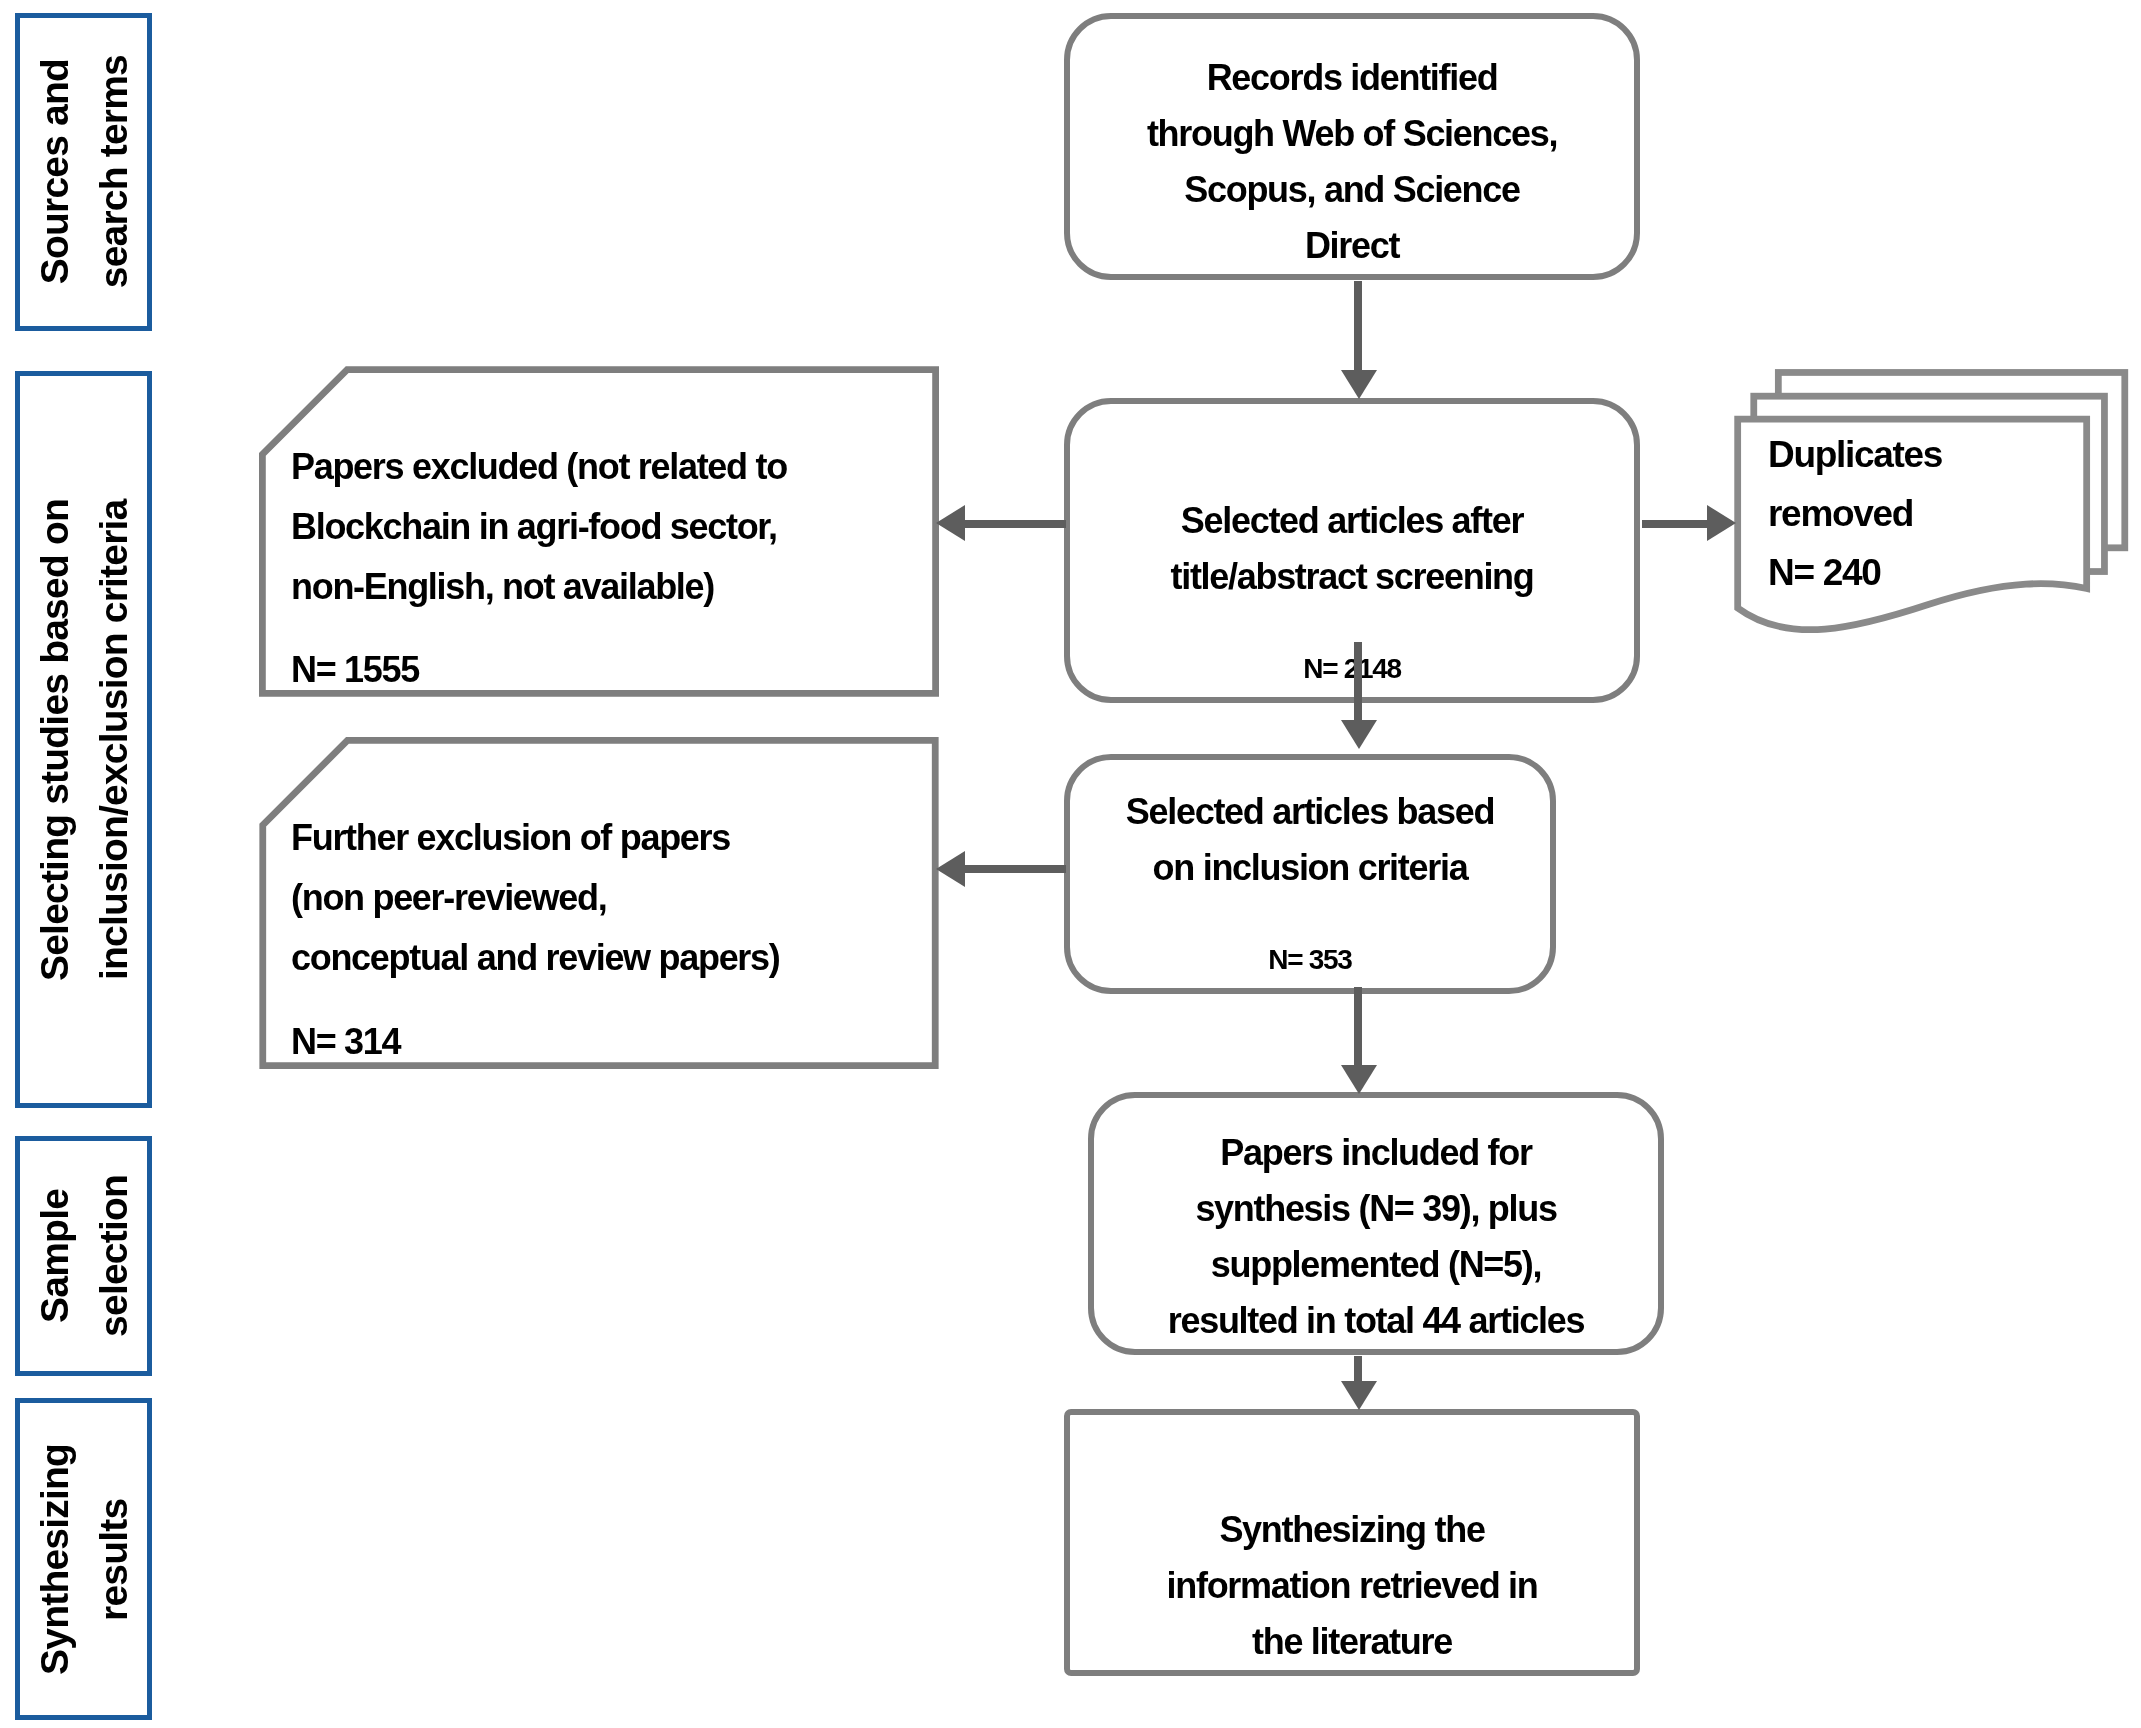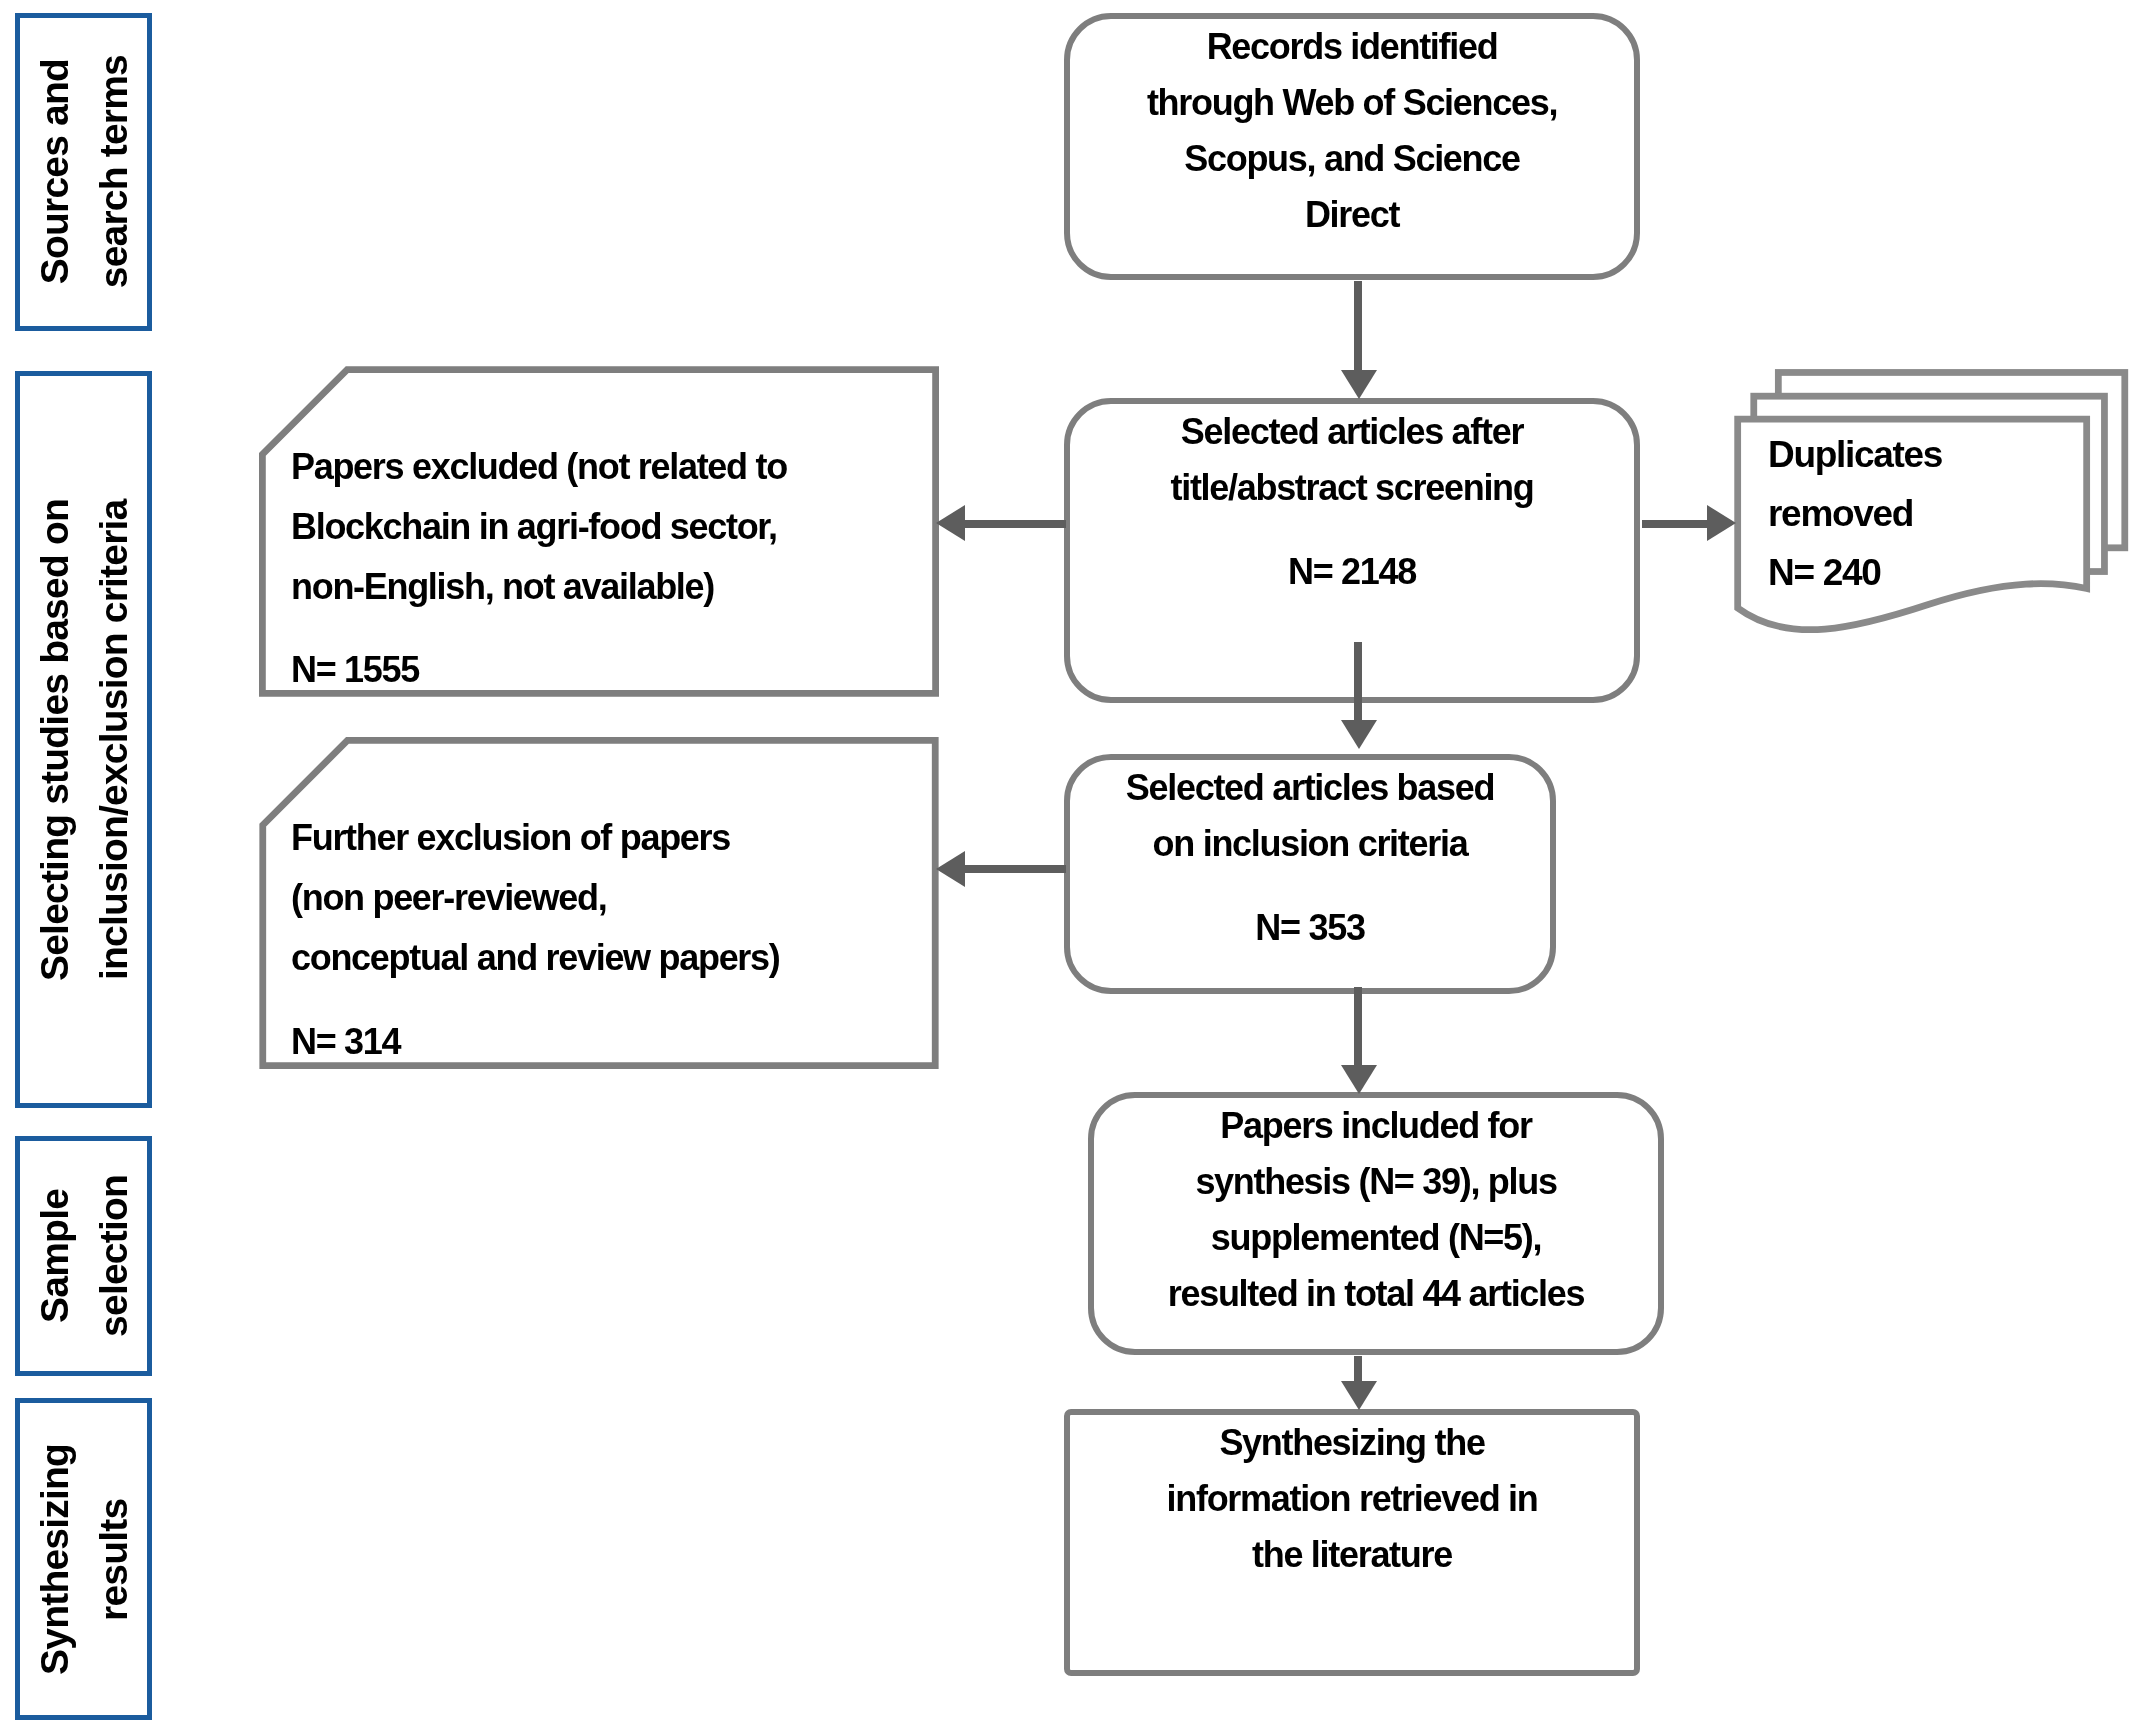--- a/index.html
+++ b/index.html
@@ -6,25 +6,25 @@
   .canvas{
     position:relative;width:2142px;height:1729px;background:#ffffff;
     font-family:"Liberation Sans",sans-serif;font-weight:bold;color:#000;
     overflow:hidden;
   }
   .abs{position:absolute;box-sizing:border-box;}
 
   
   .rounded{
     border:6px solid #7e7e7e;border-radius:47px;background:#fff;
-    display:flex;flex-direction:column;align-items:center;justify-content:flex-start;
+    display:flex;flex-direction:column;align-items:center;justify-content:flex-end;
     text-align:center;
   }
   .btext{white-space:pre-line;font-size:36px;line-height:56px;letter-spacing:-1.3px;}
-  .nline{font-size:36px;line-height:56px;letter-spacing:-1.3px;margin-top:28px;}
+  .nline{font-size:28px;line-height:56px;letter-spacing:-1.3px;margin-top:36px;}
 
   
   .notched{background:transparent;}
   .notched svg{position:absolute;left:0;top:0;}
   .notched .ntext{
     position:absolute;left:32px;top:71px;right:6.8px;text-align:left;
     white-space:pre-line;font-size:36px;line-height:60px;letter-spacing:-1.3px;
   }
   .notched .nnum{margin-top:22px;}
 

